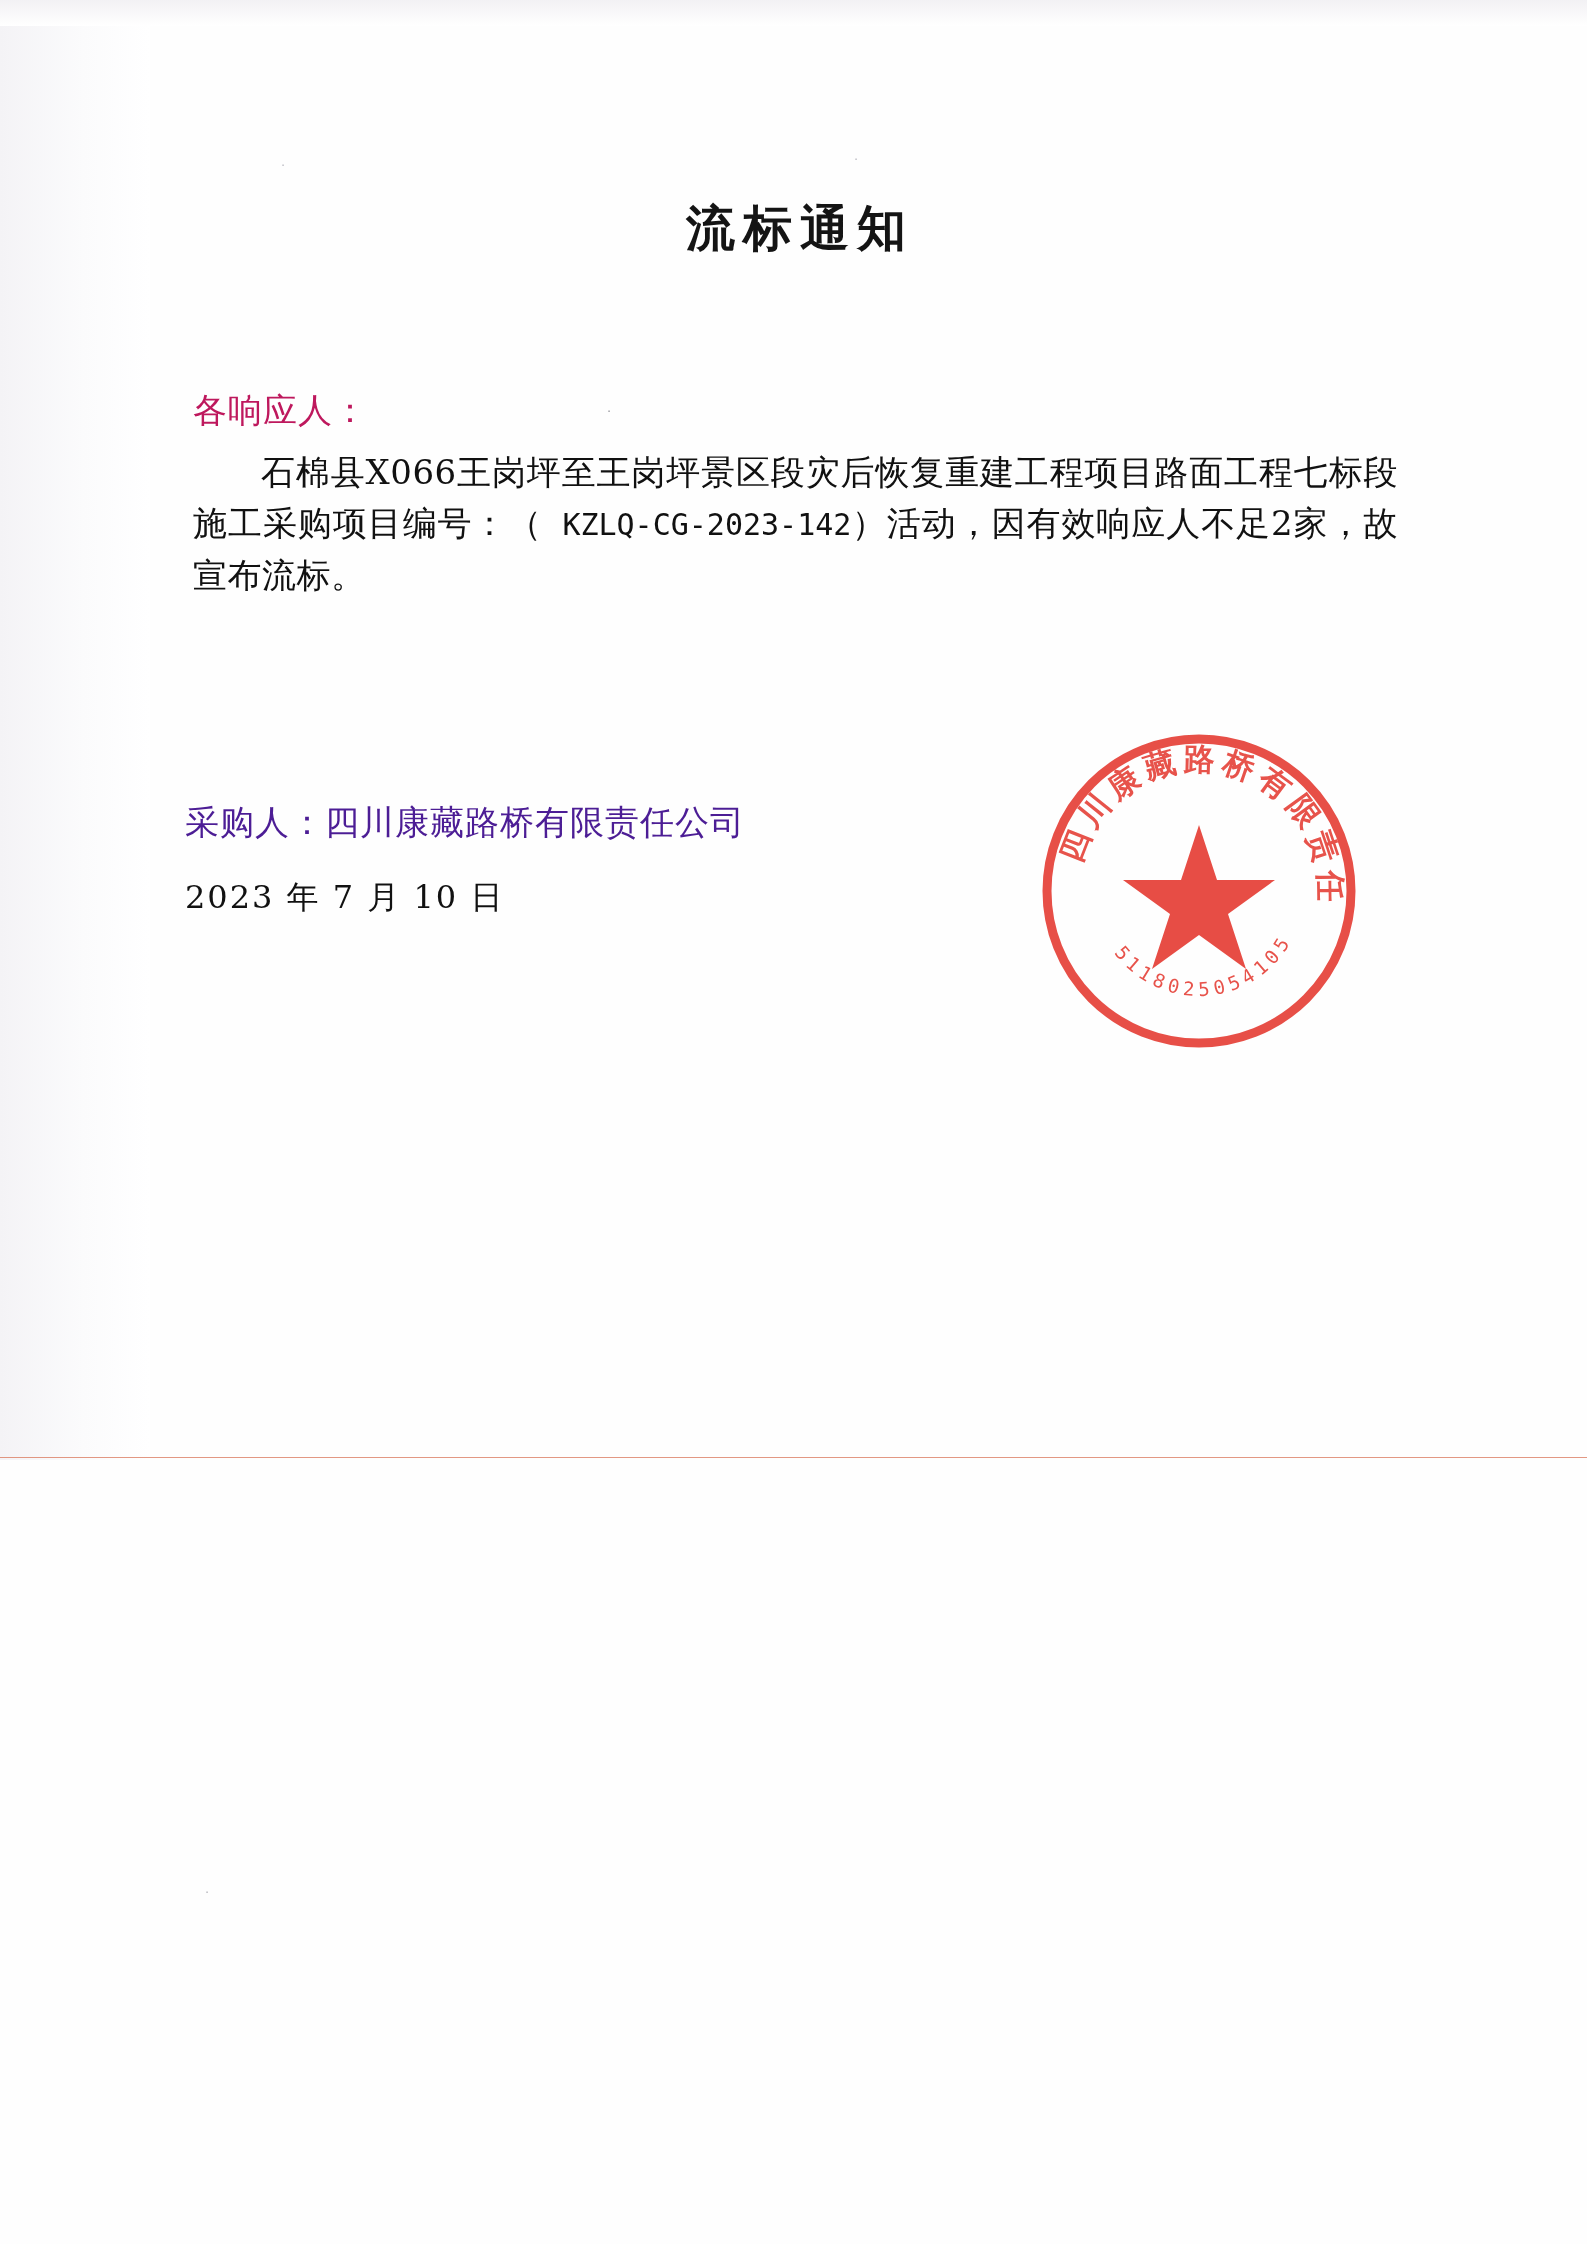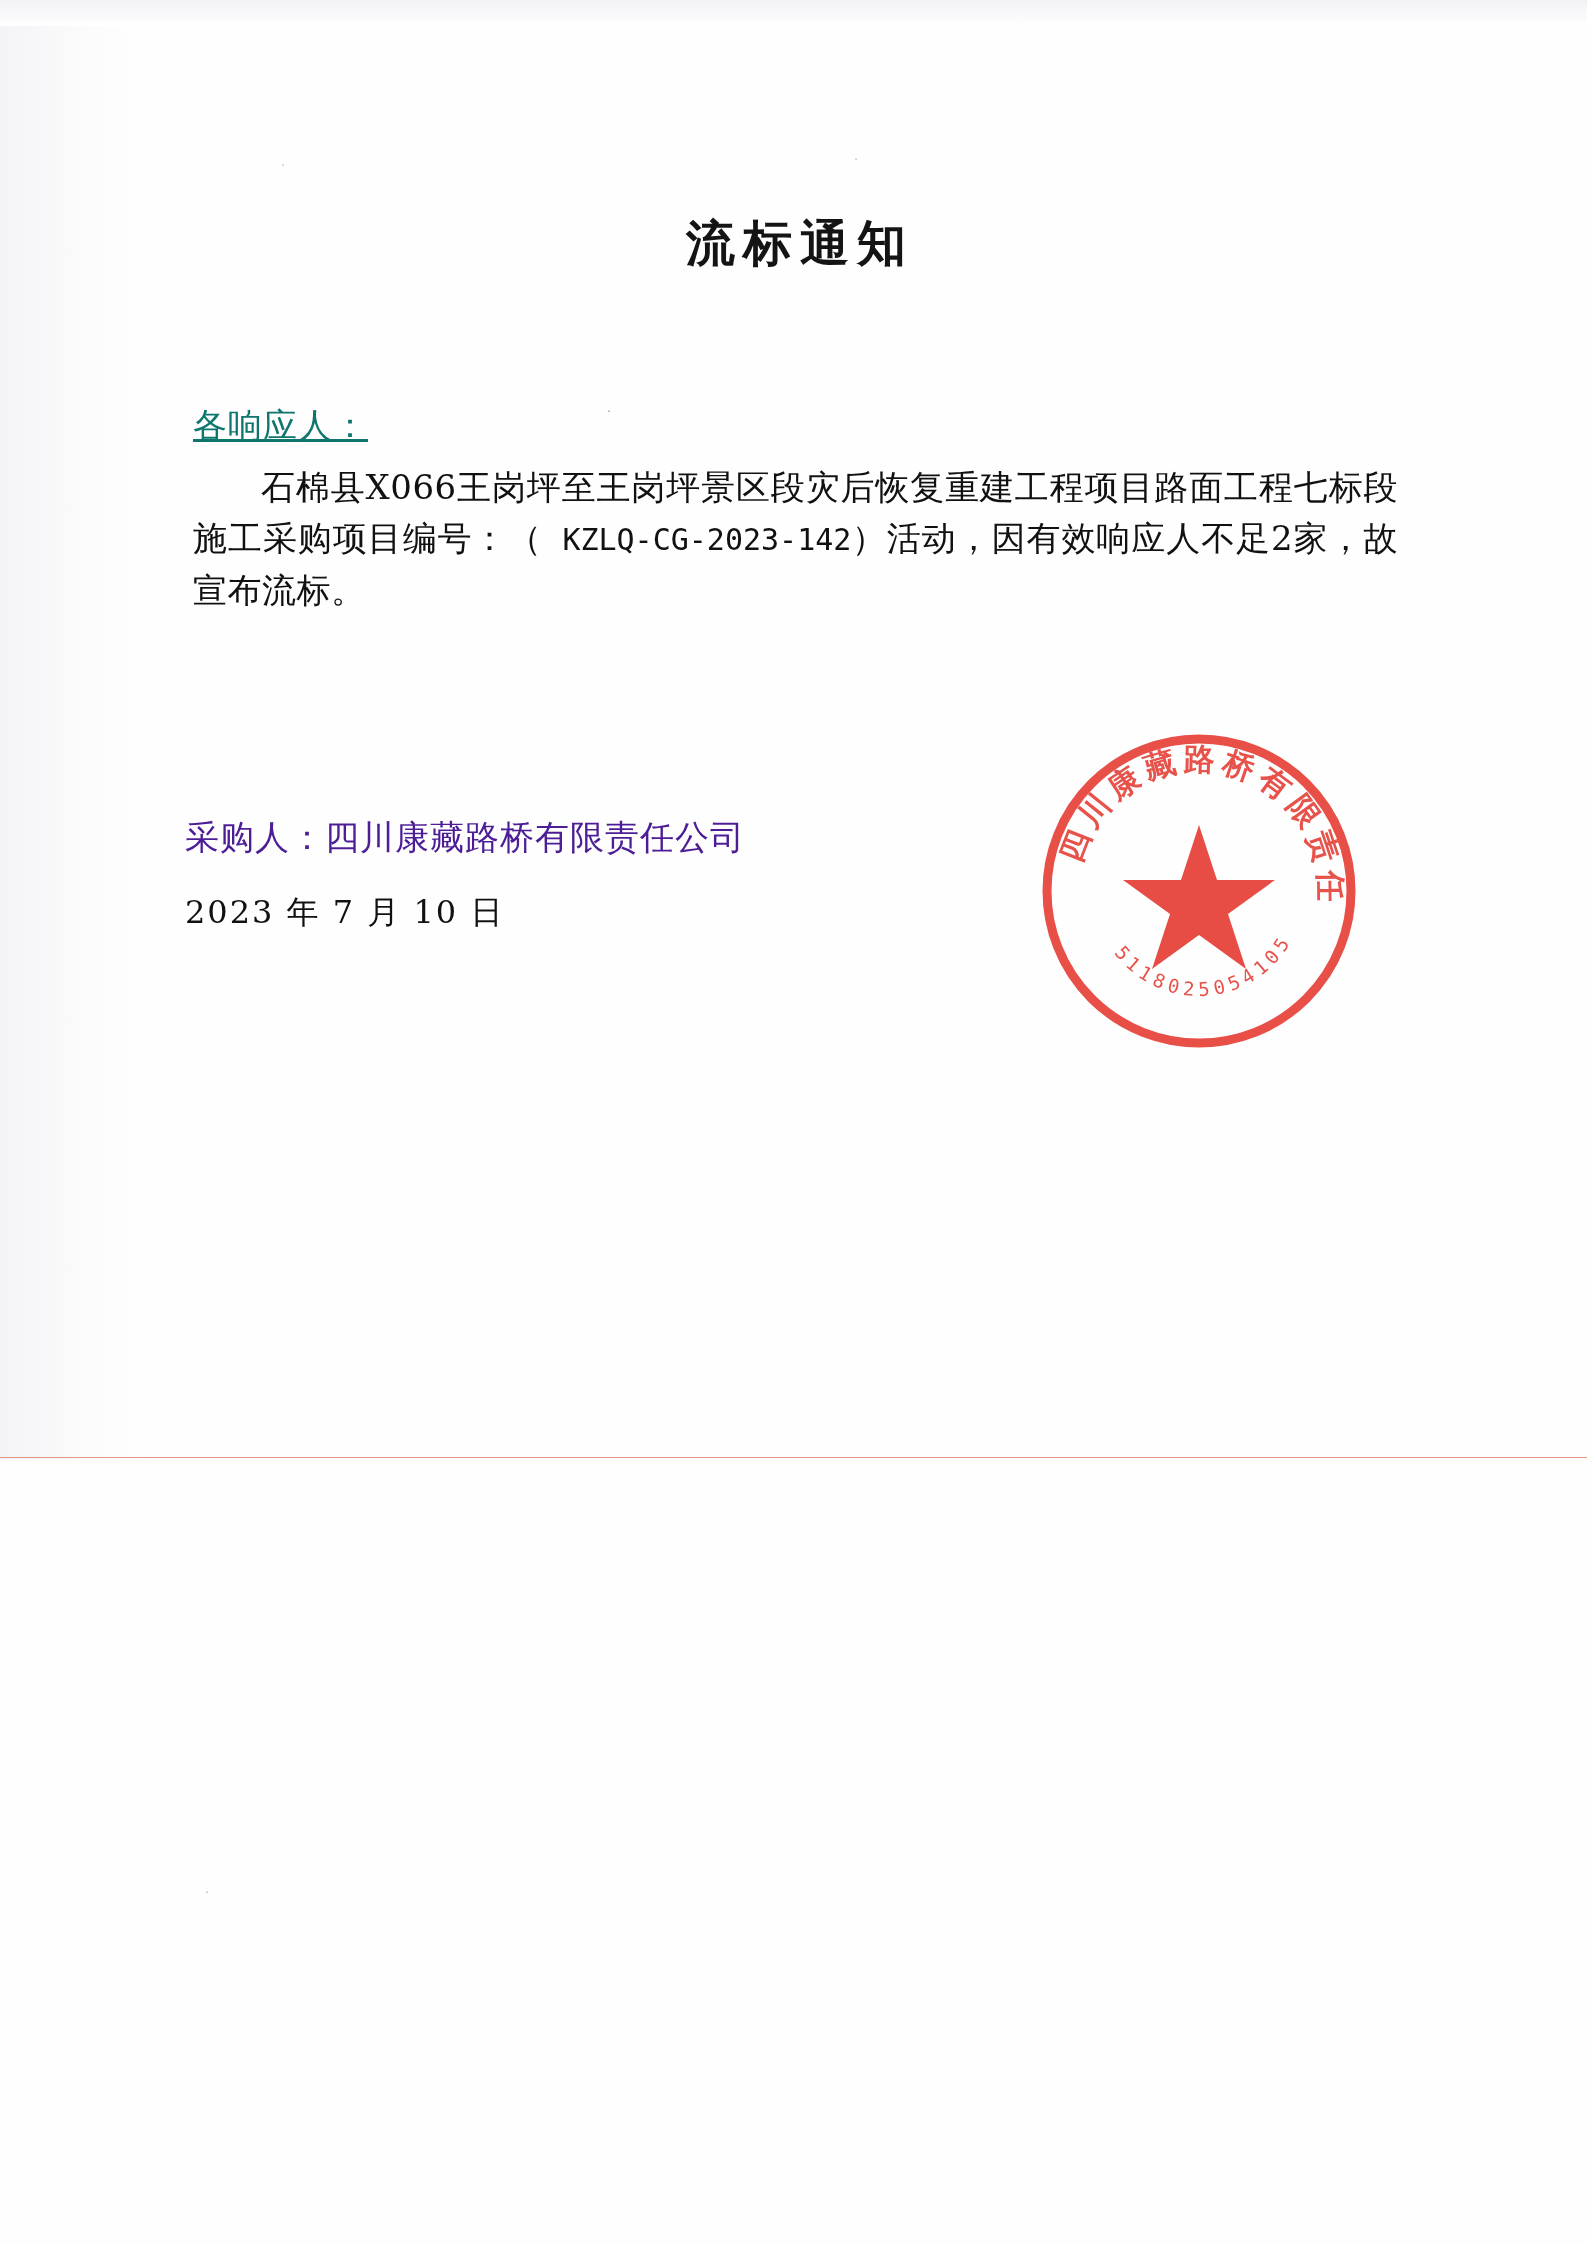--- a/index.html
+++ b/index.html
@@ -51,21 +51,21 @@
     width: 1587px;
     height: 1px;
     background: #d8765a;
     opacity: 0.75;
   }
 
   
   .doc-body {
     position: absolute;
     left: 185px;
-    top: 15px;
+    top: 0;
     width: 1230px;
     height: 1604px;
   }
 
   .doc-title {
     position: absolute;
     left: 0;
     top: 196px;
     width: 1230px;
     text-align: center;
@@ -74,23 +74,22 @@
     font-size: 49px;
     letter-spacing: 8px;
     color: #141414;
   }
 
   .salutation {
     position: absolute;
     left: 8px;
     top: 388px;
     font-size: 34px;
-    color: #0f766e;
+    color: #be185d;
     letter-spacing: 1px;
-    text-decoration: underline;
   }
 
   .body-paragraph {
     position: absolute;
     left: 8px;
     top: 447px;
     width: 1205px;
     font-size: 34px;
     line-height: 51px;
     color: #111111;

